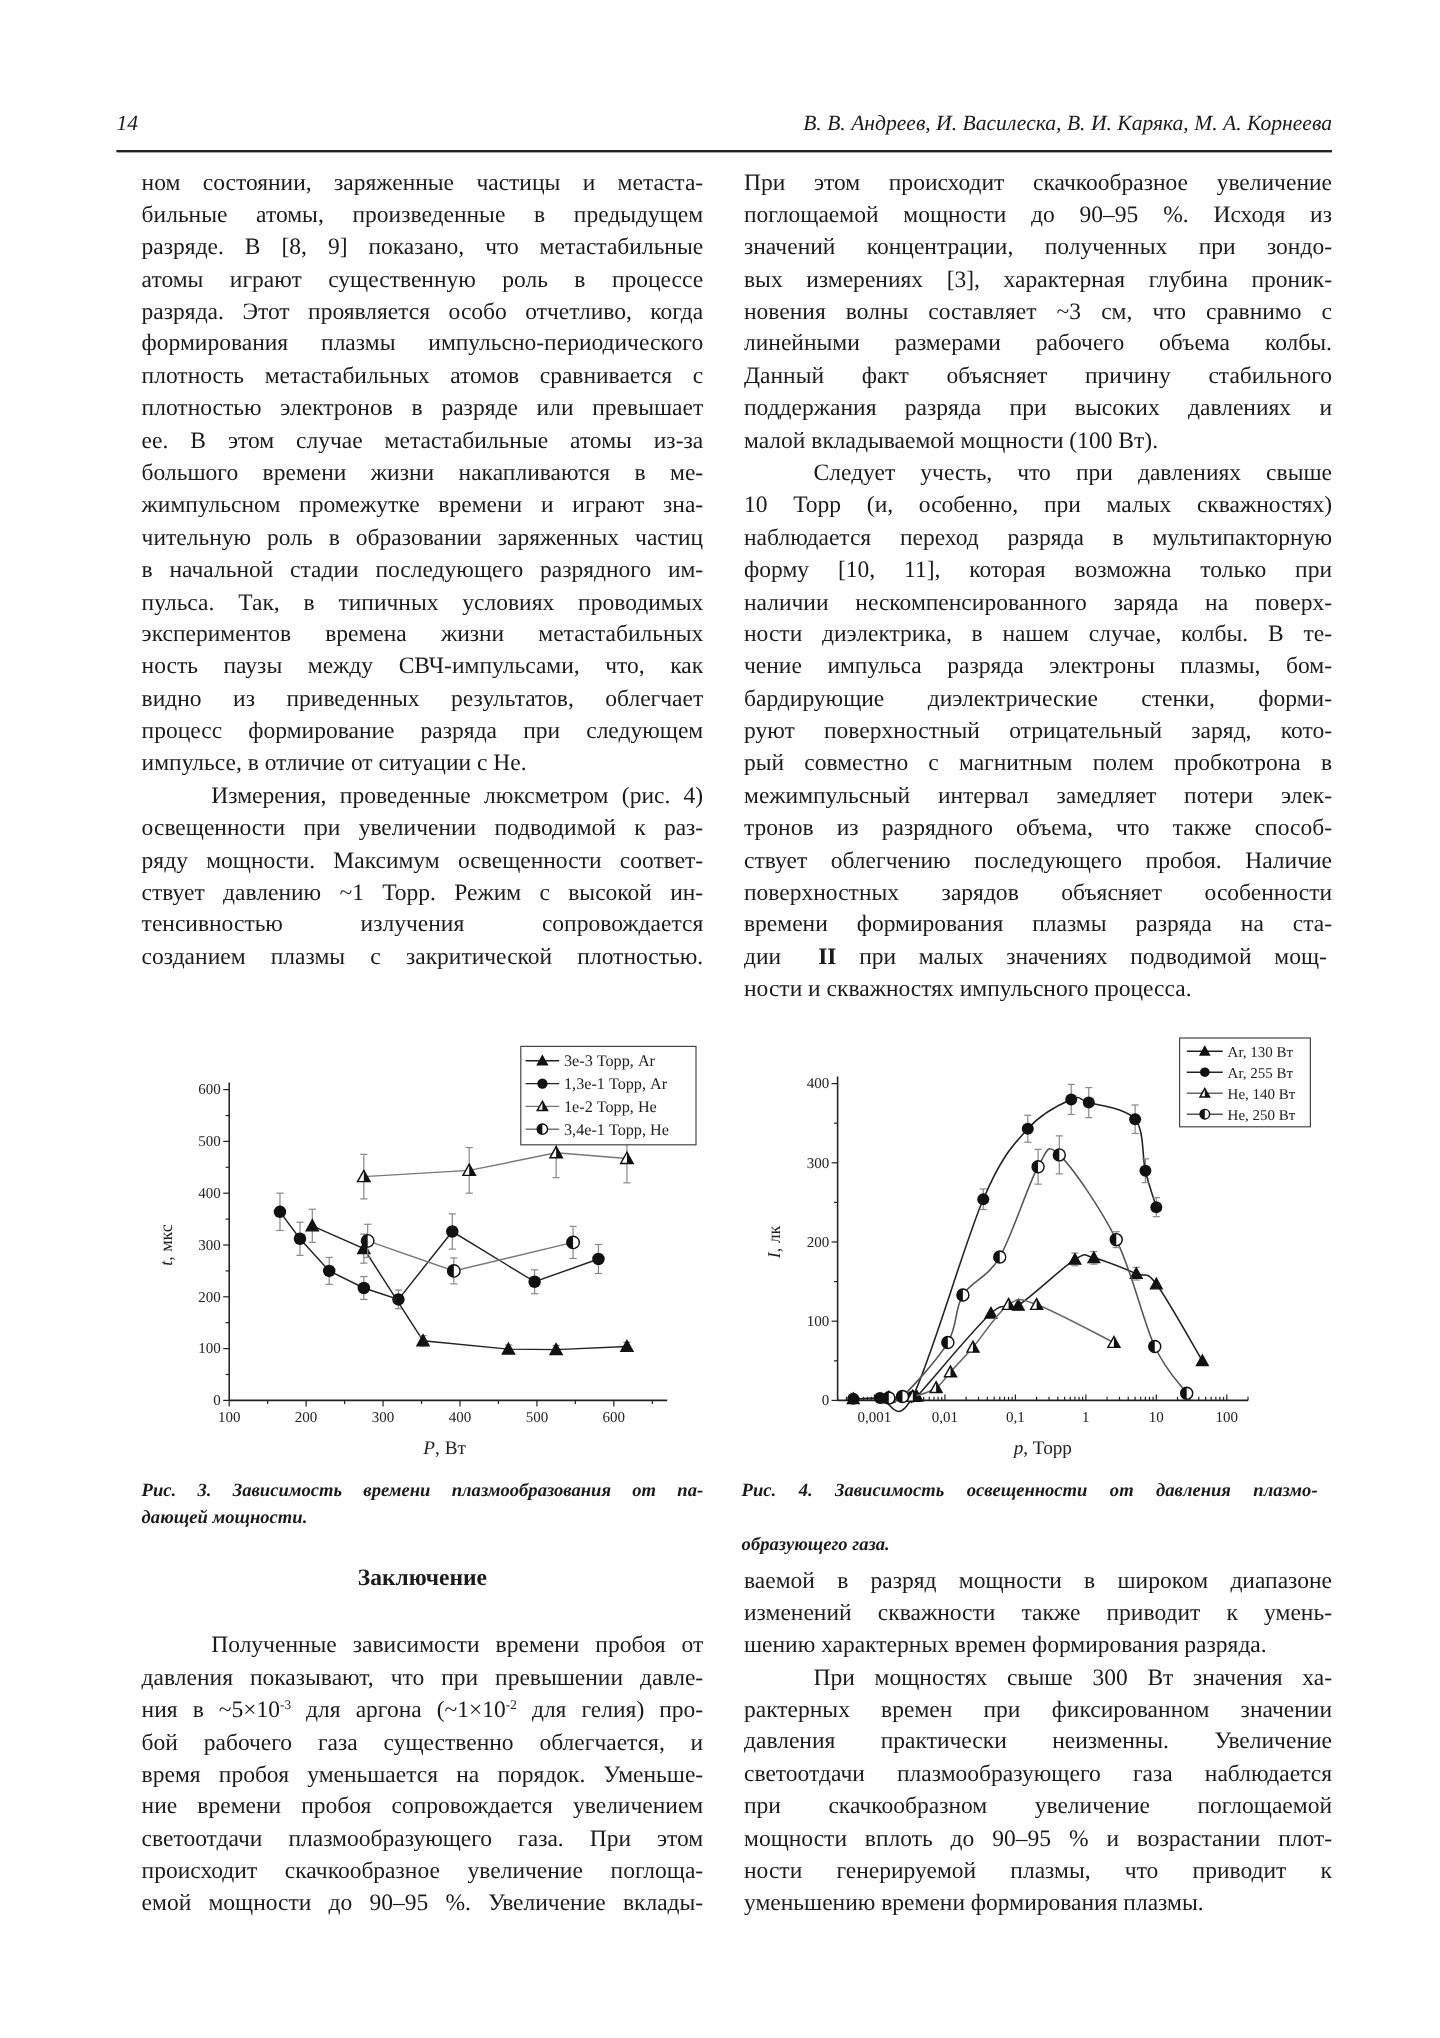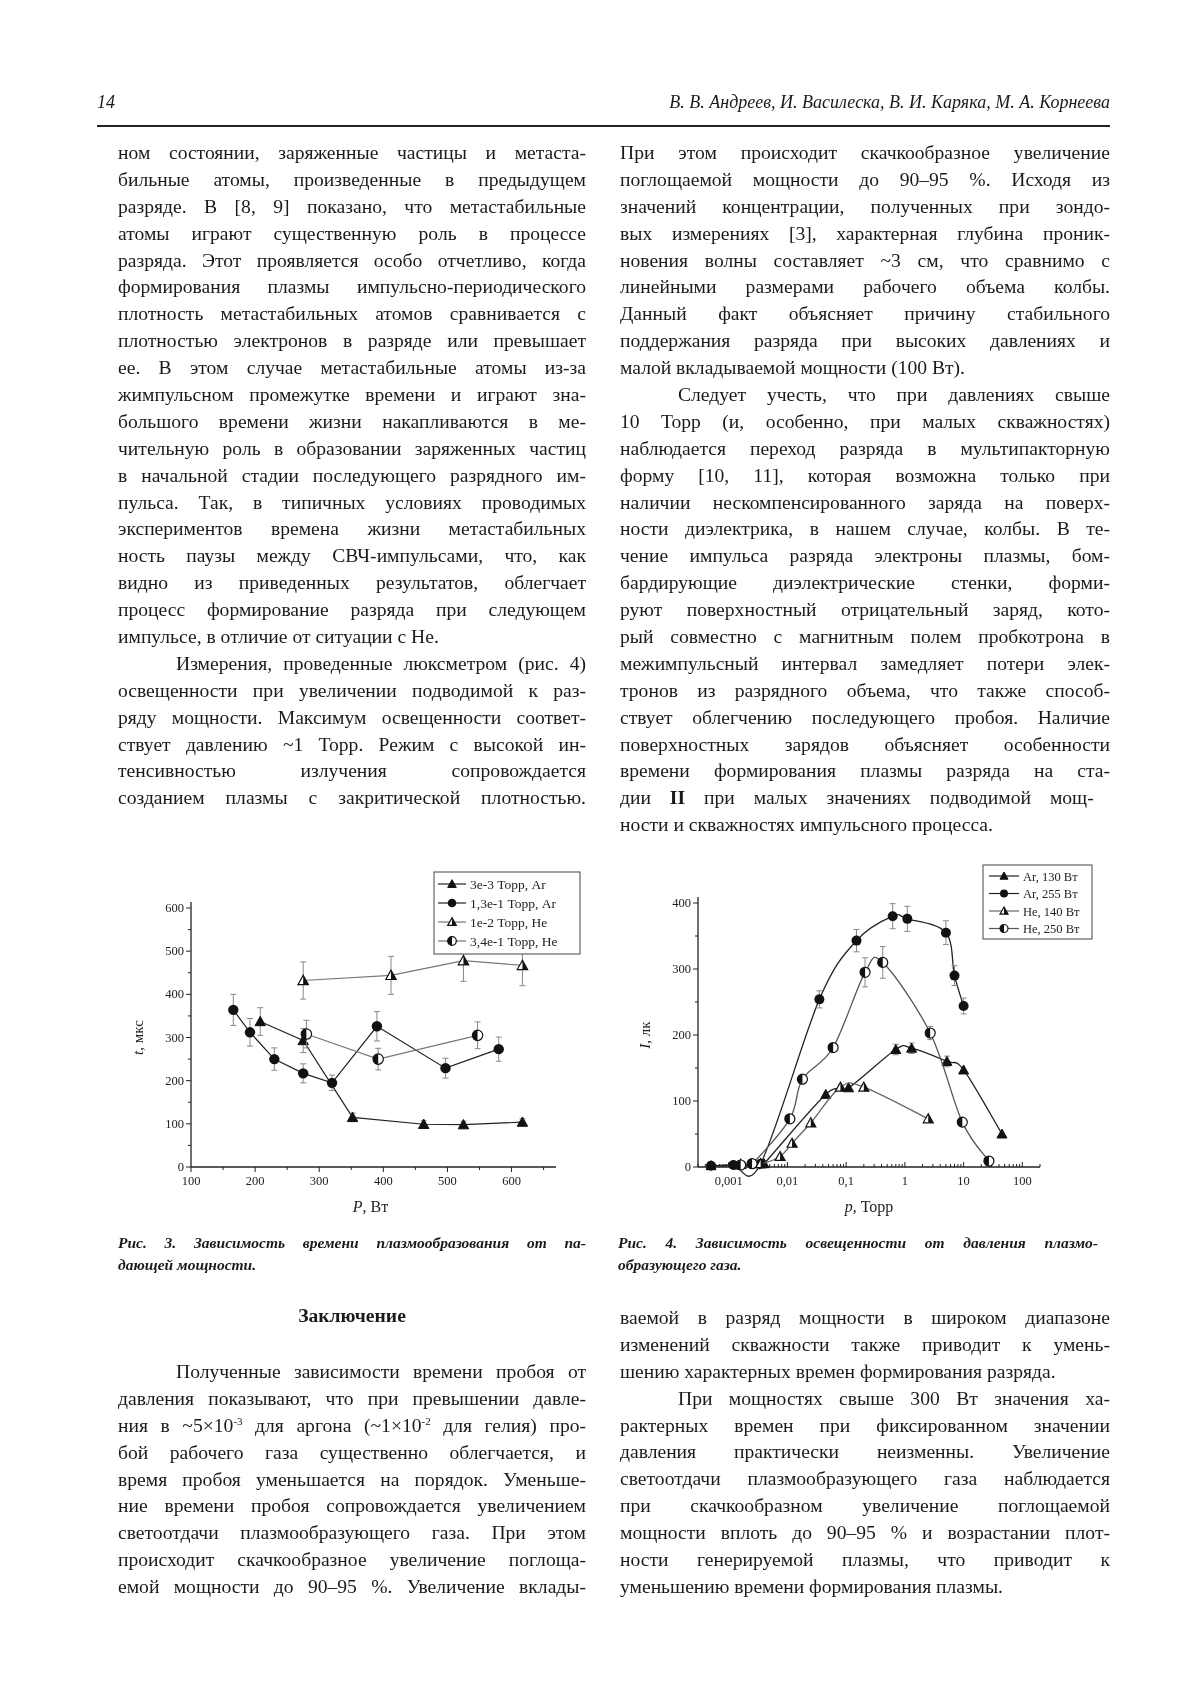--- a/index.html
+++ b/index.html
@@ -37,22 +37,22 @@
 <div class="col" id="col-left-top">
     <span class="line">ном состоянии, заряженные частицы и метаста-</span>
     <span class="line">бильные атомы, произведенные в предыдущем</span>
     <span class="line">разряде. В [8, 9] показано, что метастабильные</span>
     <span class="line">атомы играют существенную роль в процессе</span>
     <span class="line">разряда. Этот проявляется особо отчетливо, когда</span>
     <span class="line">формирования плазмы импульсно-периодического</span>
     <span class="line">плотность метастабильных атомов сравнивается с</span>
     <span class="line">плотностью электронов в разряде или превышает</span>
     <span class="line">ее. В этом случае метастабильные атомы из-за</span>
+    <span class="line">большого времени жизни накапливаются в ме-</span>
     <span class="line">жимпульсном промежутке времени и играют зна-</span>
-    <span class="line">большого времени жизни накапливаются в ме-</span>
     <span class="line">чительную роль в образовании заряженных частиц</span>
     <span class="line">в начальной стадии последующего разрядного им-</span>
     <span class="line">пульса. Так, в типичных условиях проводимых</span>
     <span class="line">экспериментов времена жизни метастабильных</span>
     <span class="line">ность паузы между СВЧ-импульсами, что, как</span>
     <span class="line">видно из приведенных результатов, облегчает</span>
     <span class="line">процесс формирование разряда при следующем</span>
     <span class="line last">импульсе, в отличие от ситуации с He.</span>
     <span class="line indent">Измерения, проведенные люксметром (рис. 4)</span>
     <span class="line">освещенности при увеличении подводимой к раз-</span>
@@ -79,21 +79,21 @@
     <span class="line">ности диэлектрика, в нашем случае, колбы. В те-</span>
     <span class="line">чение импульса разряда электроны плазмы, бом-</span>
     <span class="line">бардирующие диэлектрические стенки, форми-</span>
     <span class="line">руют поверхностный отрицательный заряд, кото-</span>
     <span class="line">рый совместно с магнитным полем пробкотрона в</span>
     <span class="line">межимпульсный интервал замедляет потери элек-</span>
     <span class="line">тронов из разрядного объема, что также способ-</span>
     <span class="line">ствует облегчению последующего пробоя. Наличие</span>
     <span class="line">поверхностных зарядов объясняет особенности</span>
     <span class="line">времени формирования плазмы разряда на ста-</span>
-    <span class="line" style="text-align-last: left; word-spacing: 14px;"><span style="white-space: pre;">дии </span><b style="white-space: pre;">II</b><span style="white-space: pre;"> при малых значениях подводимой мощ-</span></span>
+    <span class="line" style="text-align-last: left; word-spacing: 14px;"><span style="white-space: pre;">дии </span><b style="white-space: pre; margin-left: 12px;">II</b><span style="white-space: pre;"> при малых значениях подводимой мощ-</span></span>
     <span class="line last">ности и скважностях импульсного процесса.</span>
   </div>
 
 <svg class="fig" id="fig3" style="left:110px; top:860px;" width="480" height="360" viewBox="0 0 480 360">
     <line x1="81" y1="307" x2="446" y2="307" stroke="#222" stroke-width="1.3"></line>
     <line x1="81" y1="307" x2="81" y2="42" stroke="#222" stroke-width="1.3"></line>
     <line x1="81" y1="307" x2="81" y2="312" stroke="#222"></line>
     <line x1="113.05357142857143" y1="307" x2="113.05357142857143" y2="310" stroke="#222"></line>
     <text x="81" y="325" font-size="12.5" text-anchor="middle">100</text>
     <line x1="145.10714285714286" y1="307" x2="145.10714285714286" y2="312" stroke="#222"></line>
@@ -576,21 +576,21 @@
     </g>
     <text x="413" y="73" font-size="12.5">He, 250 Вт</text>
   </svg>
 
 <div class="caption" id="caption-fig3">
   <span class="line" style="display:block; text-align-last:justify;">Рис. 3. Зависимость времени плазмообразования от па-</span>
   <span style="display:block;">дающей мощности.</span>
 </div>
 <div class="caption" id="caption-fig4">
   <span style="display:block; text-align-last:justify;">Рис. 4. Зависимость освещенности от давления плазмо-</span>
-  <span style="display:block;">образующего газа.</span>
+  <span style="display:block;margin-top:23px;">образующего газа.</span>
 </div>
 
 <div id="conclusion-heading">Заключение</div>
 
 <div class="col" id="col-left-bottom">
   <span class="line indent">Полученные зависимости времени пробоя от</span>
   <span class="line">давления показывают, что при превышении давле-</span>
   <span class="line"><span>ния в ~5×10</span><sup>-3</sup><span> для аргона (~1×10</span><sup>-2</sup><span> для гелия) про-</span></span>
   <span class="line">бой рабочего газа существенно облегчается, и</span>
   <span class="line">время пробоя уменьшается на порядок. Уменьше-</span>

